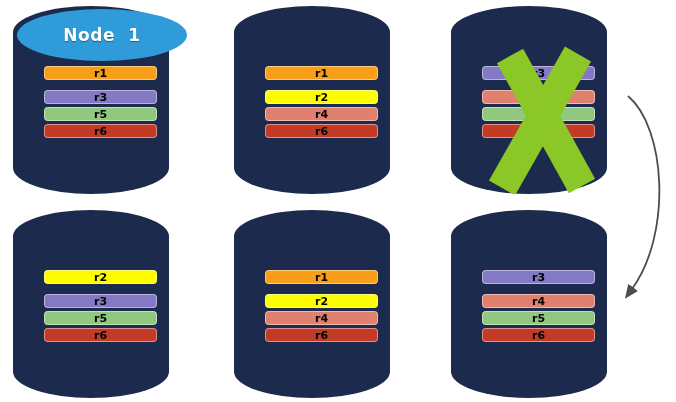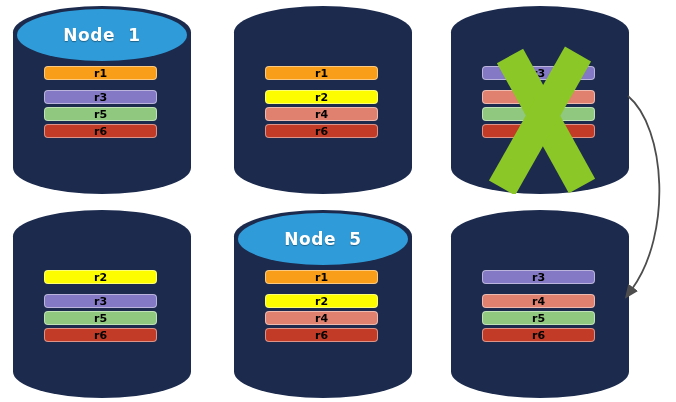--- a/index.html
+++ b/index.html
@@ -6,21 +6,21 @@
   body{
     width:676px;height:402px;
     background:#ffffff;
     font-family:"DejaVu Sans","Liberation Sans",sans-serif;
     position:relative;overflow:hidden;
   }
   .canvas{position:absolute;left:0;top:0;width:676px;height:402px;}
 
   
   .cyl{
-    position:absolute;width:178px;height:188px;
+    position:absolute;width:156px;height:188px;
     background:var(--cylinder-body,#1B2A4D);
     border-radius:50% / 14%;
   }
   .cyl-top{
     position:absolute;top:3px;left:4px;width:170px;height:52px;
     background:var(--cylinder-top-fill,#2F9BD8);
     border-radius:50%;
     display:flex;align-items:center;justify-content:center;
   }
   .node-title{
@@ -109,23 +109,20 @@
       </div>
     <div class="bar b2" style="background: rgb(143, 200, 126);">
         <span>r5</span>
       </div>
     <div class="bar b3" style="background: rgb(194, 59, 38);">
         <span>r6</span>
       </div>
   </div>
 
   <div class="cyl" style="left:234px;top:210px">
-    <div class="cyl-top">
-      <div class="node-title">Node 5</div>
-    </div>
     <div class="bar b0" style="background: rgb(248, 158, 24);">
         <span>r1</span>
       </div>
     <div class="bar b1" style="background: rgb(253, 253, 0);">
         <span>r2</span>
       </div>
     <div class="bar b2" style="background: rgb(224, 128, 110);">
         <span>r4</span>
       </div>
     <div class="bar b3" style="background: rgb(194, 59, 38);">

